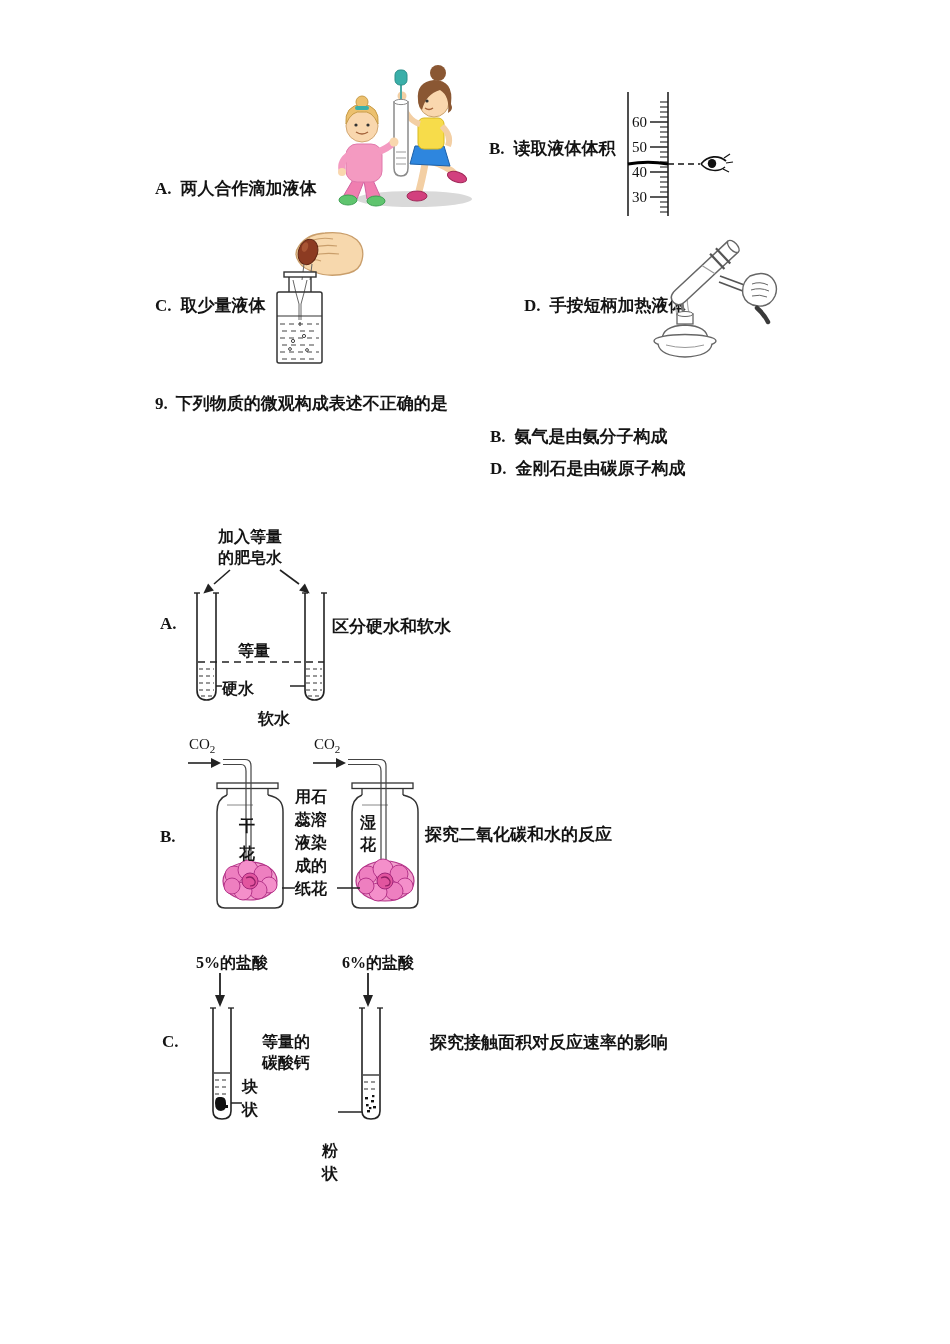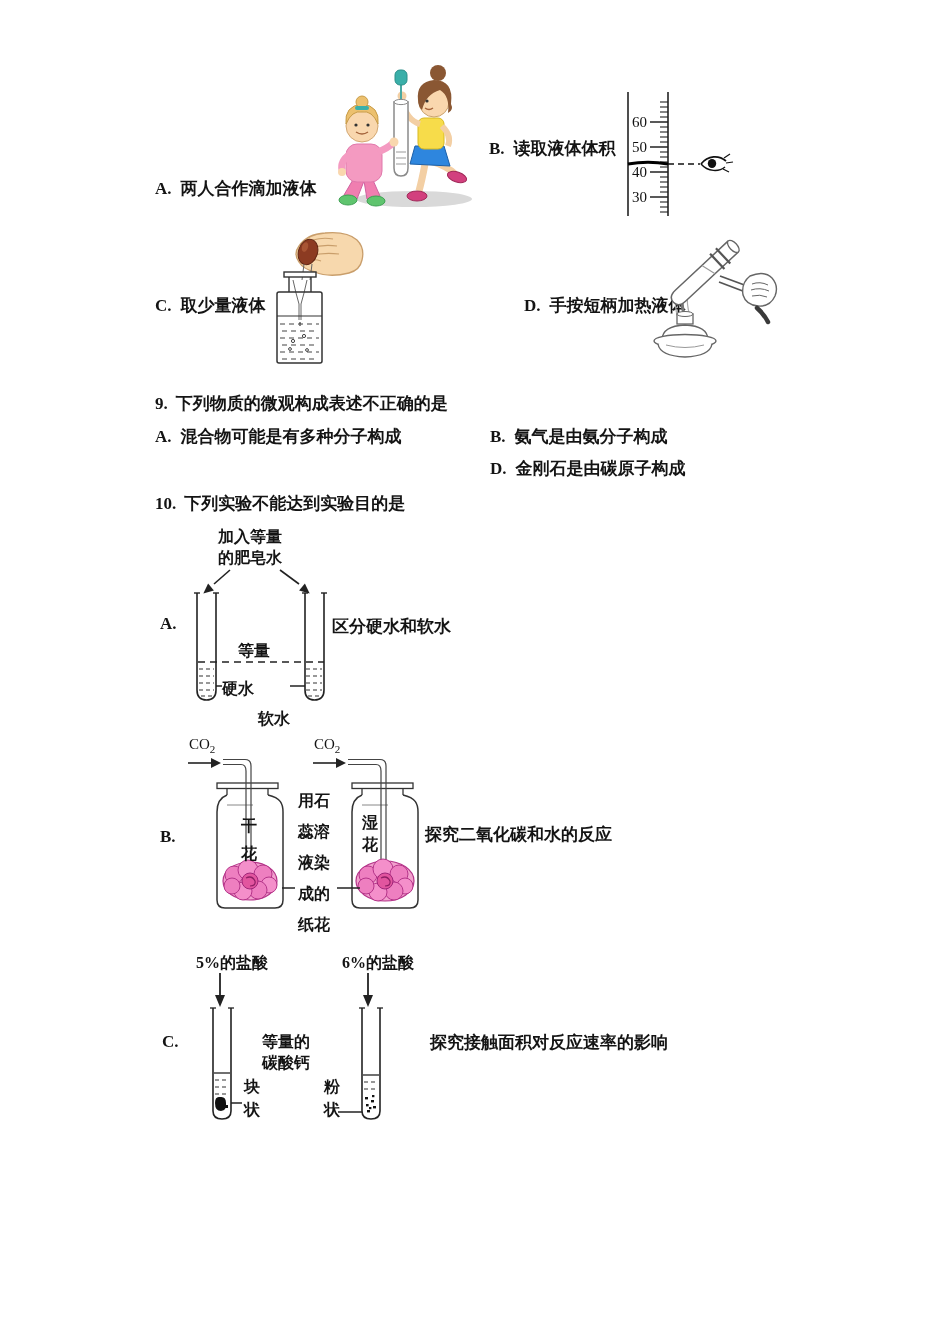--- a/index.html
+++ b/index.html
@@ -1,19 +1,19 @@
 <!DOCTYPE html>
 <html><head>
 <meta charset="utf-8">
 <style>
   html,body{margin:0;padding:0;background:#fff;}
   .page{position:relative;width:950px;height:1344px;background:#ffffff;overflow:hidden;
         font-family:"Liberation Serif","DejaVu Serif",serif;color:#141414;}
   .t{position:absolute;font-weight:bold;font-size:17px;line-height:21px;white-space:pre-line;}
-  .anno{position:absolute;font-weight:bold;font-size:16px;line-height:21px;white-space:pre-line;text-align:center;}
+  .anno{position:absolute;font-weight:bold;font-size:16px;line-height:21px;white-space:pre-line;}
   .gas{position:absolute;font-weight:normal;font-size:15px;line-height:18px;}
   .gas sub{font-size:11px;}
   .lbl{margin-right:9px;}
   .num{margin-right:8px;}
   .svgabs{position:absolute;}
   .center{text-align:center;}
 </style>
 </head>
 <body>
 
@@ -192,25 +192,23 @@
       <line x1="79" y1="54" x2="116" y2="68" stroke="#555" stroke-width="1.8"></line>
       <path d="M110,48 Q124,42 132,50 Q139,58 135,68 Q130,79 118,78 Q106,77 103,67 Q101,55 110,48 Z" fill="#fff" stroke="#666" stroke-width="1.4"></path>
       <path d="M112,56 Q120,53 128,57" fill="none" stroke="#666" stroke-width="1"></path>
       <path d="M111,62 Q120,59 129,63" fill="none" stroke="#666" stroke-width="1"></path>
       <path d="M112,68 Q120,66 127,69" fill="none" stroke="#666" stroke-width="1"></path>
       <path d="M117,80 Q124,86 128,94" stroke="#3a3a3a" stroke-width="4.5" stroke-linecap="round" fill="none"></path>
     </g>
   </svg>
 
   <div class="t" style="left:155px;top:393px;"><span class="num">9.</span><span>下列物质的微观构成表述不正确的是</span></div>
-  <div class="t" style="left:155px;top:426px;"><span class="lbl">A.</span><span>混合物可能是有多种分子构成</span></div>
   <div class="t" style="left:490px;top:426px;"><span class="lbl">B.</span><span>氨气是由氨分子构成</span></div>
   <div class="t" style="left:490px;top:458px;"><span class="lbl">D.</span><span>金刚石是由碳原子构成</span></div>
 
-  <div class="t" style="left:155px;top:493px;"><span class="num">10.</span><span>下列实验不能达到实验目的是</span></div>
 
   <svg class="svgabs" style="left:155px;top:520px;" width="330" height="192" viewBox="0 0 330 192">
     <g stroke="#222" stroke-width="1.6" fill="none">
       <line x1="75" y1="50" x2="59" y2="64"></line>
       <line x1="125" y1="50" x2="144" y2="64"></line>
     </g>
     <polygon points="0,-4.5 10,0 0,4.5" transform="translate(56,67) rotate(140)" fill="#222"></polygon>
     <polygon points="0,-4.5 10,0 0,4.5" transform="translate(147,67) rotate(40)" fill="#222"></polygon>
     <g>
       <path d="M42,73 V170 Q42,180 51.5,180 Q61,180 61,170 V73" fill="none" stroke="#222" stroke-width="1.6"></path>
@@ -297,21 +295,21 @@
         <path d="M-4,-3 Q2,-6 5,0 Q6,5 0,5" fill="none" stroke="#8e1f64" stroke-width="1.2"></path>
       </g>
     </g>
     <line x1="127" y1="155" x2="140" y2="155" stroke="#222" stroke-width="1.5"></line>
     <line x1="182" y1="155" x2="205" y2="155" stroke="#222" stroke-width="1.5"></line>
   </svg>
   <div class="gas" style="left:189px;top:735px;"><span>CO</span><sub>2</sub></div>
   <div class="gas" style="left:314px;top:735px;"><span>CO</span><sub>2</sub></div>
   <div class="anno" style="left:239px;top:812px;width:20px;line-height:28px;">干花</div>
   <div class="anno" style="left:360px;top:812px;width:20px;line-height:22px;">湿花</div>
-  <div class="anno" style="left:295px;top:785px;width:38px;line-height:31px;">用石蕊溶液染成的纸花</div>
+  <div class="anno" style="left:295px;top:785px;width:38px;line-height:23px;">用石蕊溶液染成的纸花</div>
   <div class="t" style="left:160px;top:826px;">B.</div>
   <div class="t" style="left:425px;top:824px;">探究二氧化碳和水的反应</div>
 
   <svg class="svgabs" style="left:155px;top:945px;" width="330" height="192" viewBox="0 0 330 192">
     <line x1="65" y1="28" x2="65" y2="52" stroke="#222" stroke-width="1.8"></line>
     <polygon points="60,50 70,50 65,62" fill="#222"></polygon>
     <line x1="213" y1="28" x2="213" y2="52" stroke="#222" stroke-width="1.8"></line>
     <polygon points="208,50 218,50 213,62" fill="#222"></polygon>
     <g>
       <path d="M58,63 V166 Q58,174 67,174 Q76,174 76,166 V63" fill="none" stroke="#222" stroke-width="1.6"></path>
@@ -347,16 +345,16 @@
     </g>
     <line x1="76" y1="158" x2="87" y2="158" stroke="#222" stroke-width="1.5"></line>
     <line x1="183" y1="167" x2="207" y2="167" stroke="#222" stroke-width="1.5"></line>
   </svg>
   <div class="anno" style="left:196px;top:952px;">5%的盐酸</div>
   <div class="anno" style="left:342px;top:952px;">6%的盐酸</div>
   <div class="t" style="left:162px;top:1031px;">C.</div>
   <div class="anno" style="left:262px;top:1031px;line-height:21px;">等量的
 碳酸钙</div>
   <div class="anno" style="left:242px;top:1075px;width:20px;line-height:23px;">块状</div>
-  <div class="anno" style="left:322px;top:1075px;width:20px;line-height:23px;">粉状</div>
+  <div class="anno" style="left:322px;top:1139px;width:20px;line-height:23px;">粉状</div>
   <div class="t" style="left:430px;top:1032px;">探究接触面积对反应速率的影响</div>
 
 </div>
 
 </body></html>

